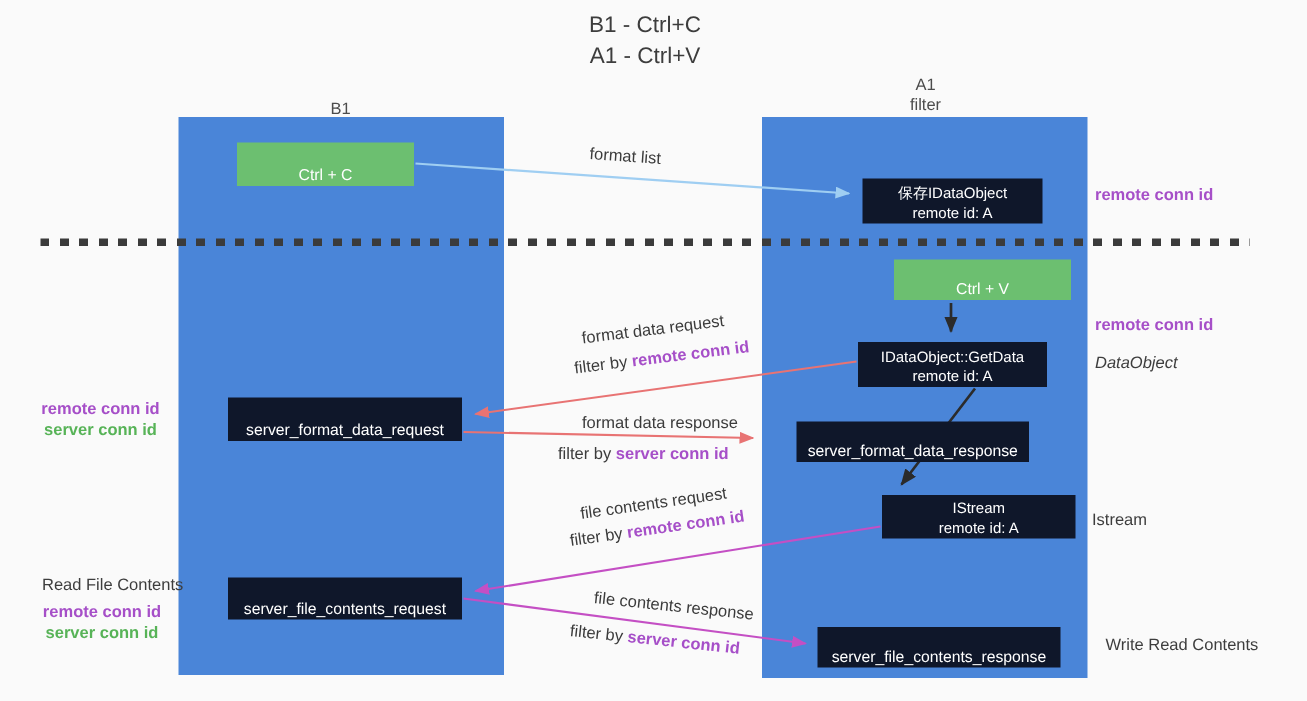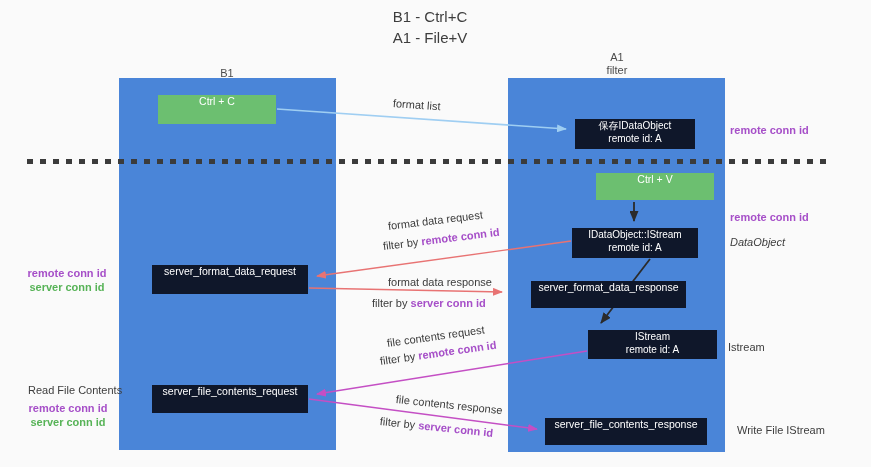--- a/index.html
+++ b/index.html
@@ -14,21 +14,21 @@
   .col-header.a1 { left:542px; }
 
   .lifeline { position:absolute; top:78px; width:217px; background:#4a85d8; }
   .lifeline.b1 { left:119px; height:372px; }
   .lifeline.a1 { left:508px; height:374px; }
 
   .dashed-line { position:absolute; left:27px; top:159px; width:806px; height:5px;
                  background:repeating-linear-gradient(90deg,#3b3b3b 0 6px,transparent 6px 13px); }
 
   .box { position:absolute; color:#ffffff; display:flex; flex-direction:column;
-         align-items:center; justify-content:flex-start; text-align:center;
+         align-items:center; justify-content:flex-end; text-align:center;
          font-size:10.5px; line-height:13px; white-space:nowrap; }
   .box.green  { background:#6cbf70; }
   .box.orange { background:#0f172a; }
   .box.ctrl-c   { left:158px; top:95px;  width:118px; height:29px; }
   .box.save-obj { left:575px; top:119px; width:120px; height:30px; font-size:10px; }
   .box.ctrl-v   { left:596px; top:173px; width:118px; height:27px; }
   .box.getdata  { left:572px; top:228px; width:126px; height:30px; font-size:10px; }
   .box.fmt-req  { left:152px; top:265px; width:156px; height:29px; }
   .box.fmt-resp { left:510px; top:281px; width:155px; height:27px;margin-left:21px; }
   .box.istream  { left:588px; top:330px; width:129px; height:29px; font-size:10px; }
@@ -68,21 +68,21 @@
   .lbl-fcresp        { left:396px; top:393px; }
   .lbl-filter-server2{ left:380px; top:415px; }
 </style>
 </head>
 <body>
 
 <div class="canvas">
 
   <div class="title">
     <div>B1 - Ctrl+C</div>
-    <div>A1 - File+V</div>
+    <div>A1 - Ctrl+V</div>
   </div>
 
   <div class="col-header b1">
     <div>B1</div>
     <div>connection</div>
   </div>
   <div class="col-header a1">
     <div>A1</div>
     <div>filter</div>
   </div>
@@ -120,21 +120,21 @@
     <span>Ctrl + C</span>
   </div>
   <div class="box orange save-obj">
     <div>保存IDataObject</div>
     <div>remote id: A</div>
   </div>
   <div class="box green ctrl-v">
     <span>Ctrl + V</span>
   </div>
   <div class="box orange getdata">
-    <div>IDataObject::IStream</div>
+    <div>IDataObject::GetData</div>
     <div>remote id: A</div>
   </div>
   <div class="box orange fmt-req">
     <span>server_format_data_request</span>
   </div>
   <div class="box orange fmt-resp">
     <span>server_format_data_response</span>
   </div>
   <div class="box orange istream">
     <div>IStream</div>
@@ -144,21 +144,21 @@
     <span>server_file_contents_request</span>
   </div>
   <div class="box orange file-resp">
     <span>server_file_contents_response</span>
   </div>
 
   <div class="side-label purple sl-remote-top">remote conn id</div>
   <div class="side-label purple sl-remote-mid">remote conn id</div>
   <div class="side-label dark sl-dataobject">DataObject</div>
   <div class="side-label dark sl-istream">Istream</div>
-  <div class="side-label dark sl-write">Write File IStream</div>
+  <div class="side-label dark sl-write">Write Read Contents</div>
 
   <div class="side-label sl-left-ids">
     <div class="purple">remote conn id</div>
     <div class="greent">server conn id</div>
   </div>
   <div class="side-label dark sl-read">Read File Contents</div>
   <div class="side-label sl-bottom-ids">
     <div class="purple">remote conn id</div>
     <div class="greent">server conn id</div>
   </div>

